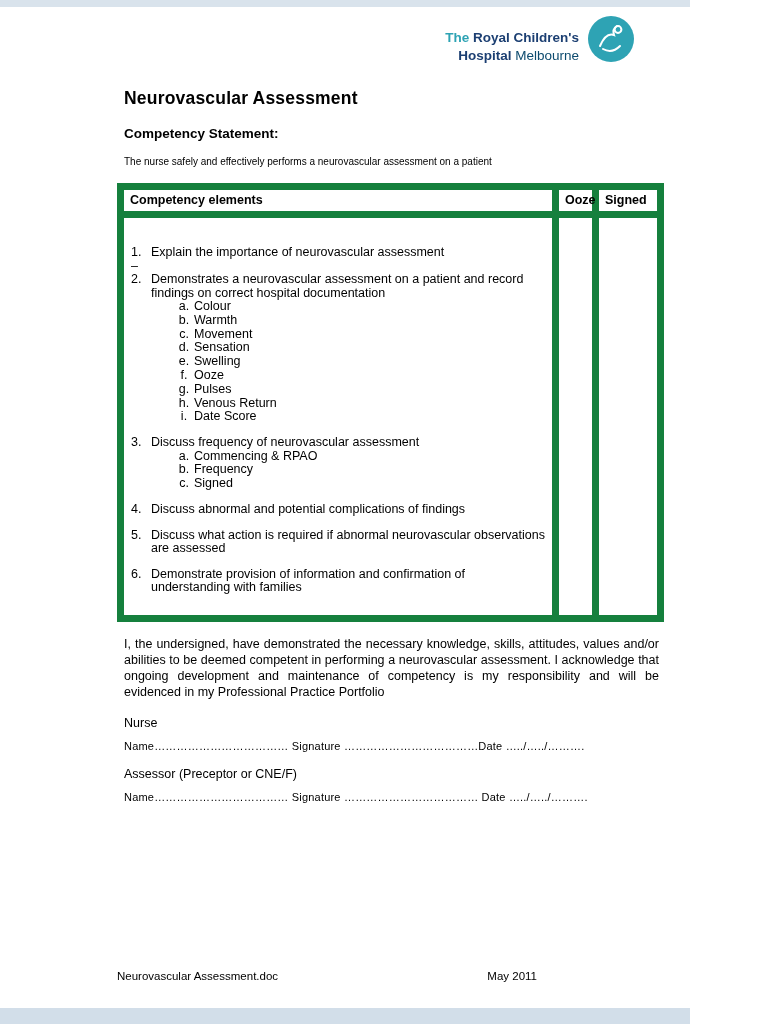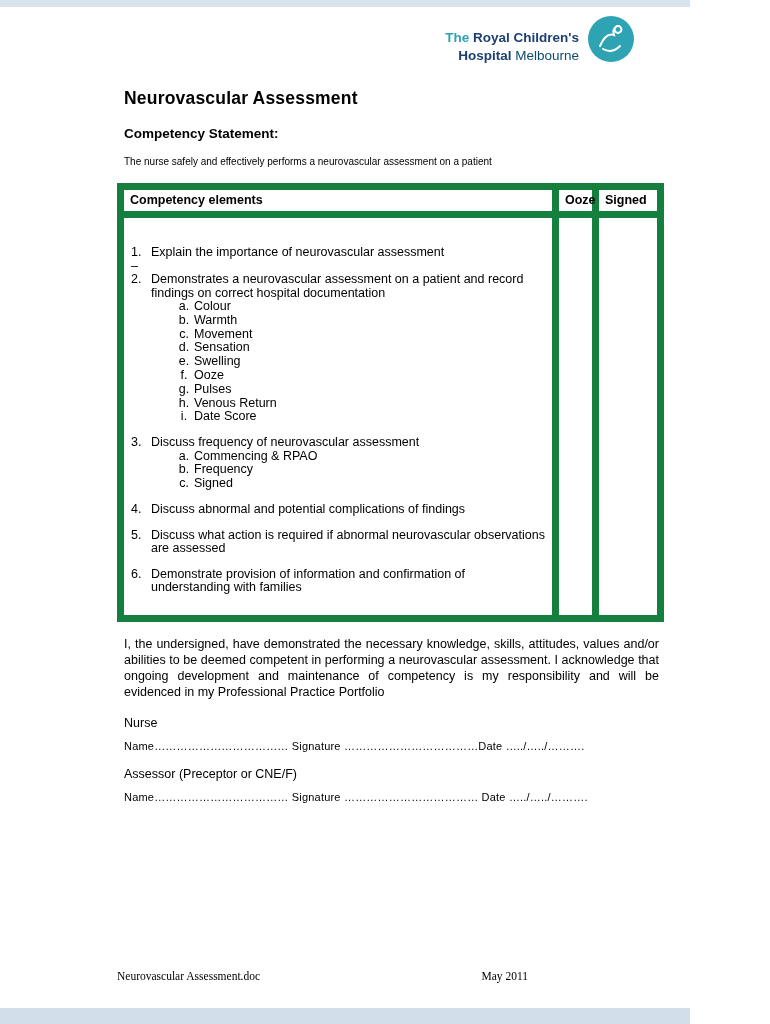--- a/index.html
+++ b/index.html
@@ -38,21 +38,21 @@
   .dash-row { line-height:13.5px; }
   .sublist { counter-reset: subletter; text-align: center; }
   .sub { display:flex; margin-left:43px; line-height:13.8px; }
   .sub .letter { flex:0 0 20px; }
   .sub .letter::before { counter-increment:subletter; content:counter(subletter, lower-alpha) "."; }
 
   p.declaration { margin:14px 0 16px 0; font-size:12.5px; line-height:16.2px; text-align:justify; }
   p.sig-label { margin:15px 0 0 0; font-size:12.5px; }
   p.sig-line { margin:10px 0 0 0; font-size:11px; letter-spacing:0.2px; }
 
-  .footer { position:absolute; left:117px; right:117px; bottom:42px; display:flex; justify-content:space-between; font-size:11.5px;font-family:Liberation Serif, serif; }
+  .footer { position:absolute; left:117px; right:108px; bottom:42px; display:flex; justify-content:space-between; font-size:11.5px; }
   .footer .right { margin-right:45px; }
 </style>
 </head>
 <body>
 
 <div class="page">
   <div class="edge-bar top"></div>
 
   <div class="logo">
     <div class="logo-text">

